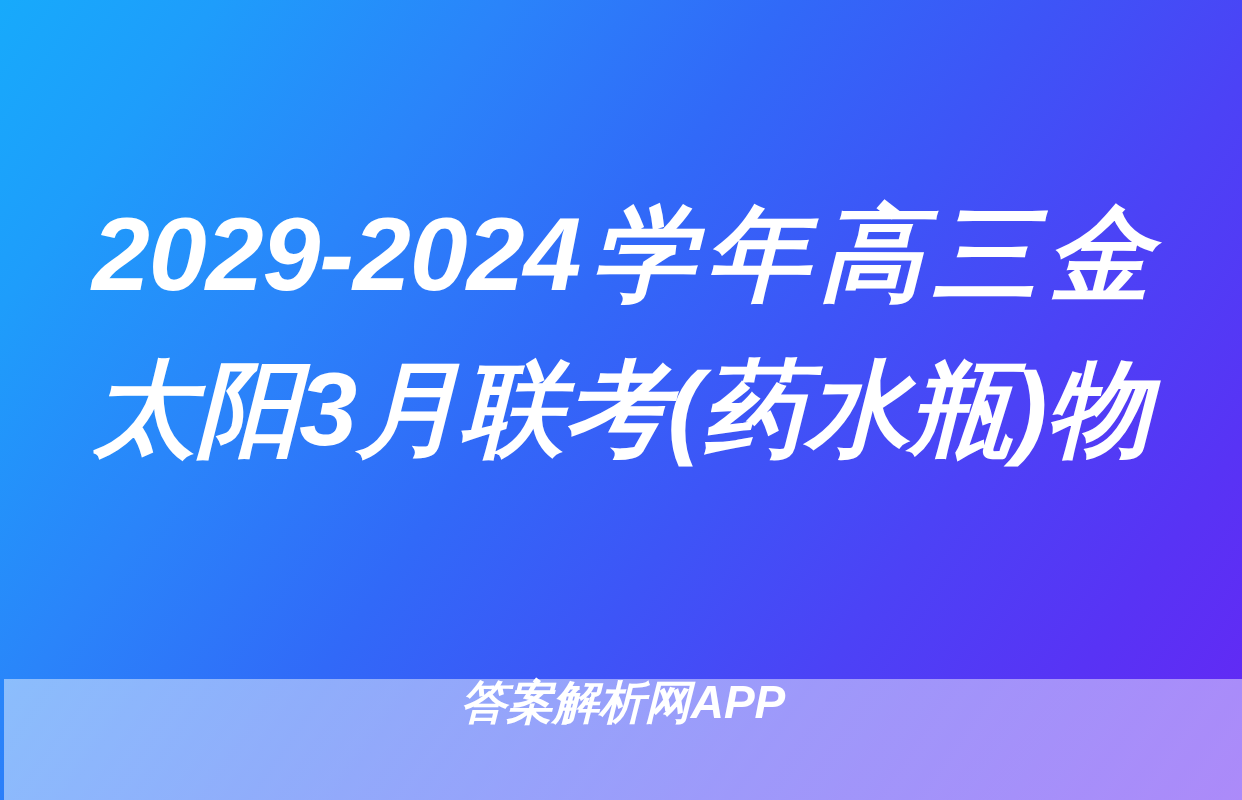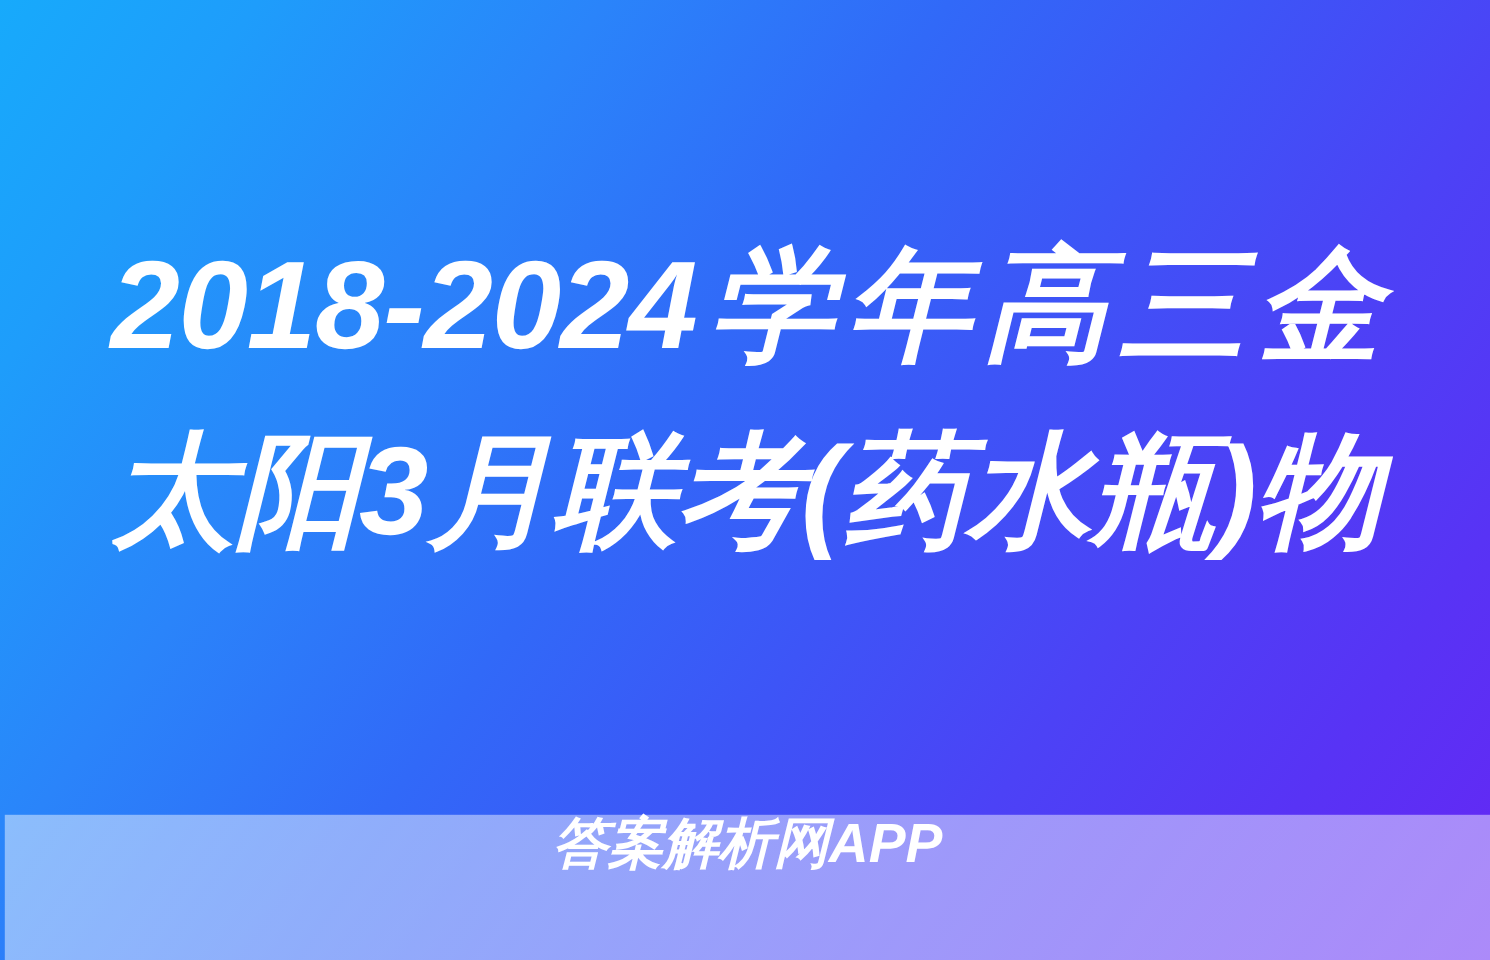--- a/index.html
+++ b/index.html
@@ -93,21 +93,21 @@
   }
 </style>
 </head>
 <body>
 
 <div id="cover">
 
   <div id="title-block">
 
     <div class="title-line stretch">
-      <span>2018-2024</span>
+      <span>2029-2024</span>
       <span>学</span>
       <span>年</span>
       <span>高</span>
       <span>三</span>
       <span>金</span>
     </div>
 
     <div class="title-line stretch">
       <span>太</span>
       <span>阳</span>

